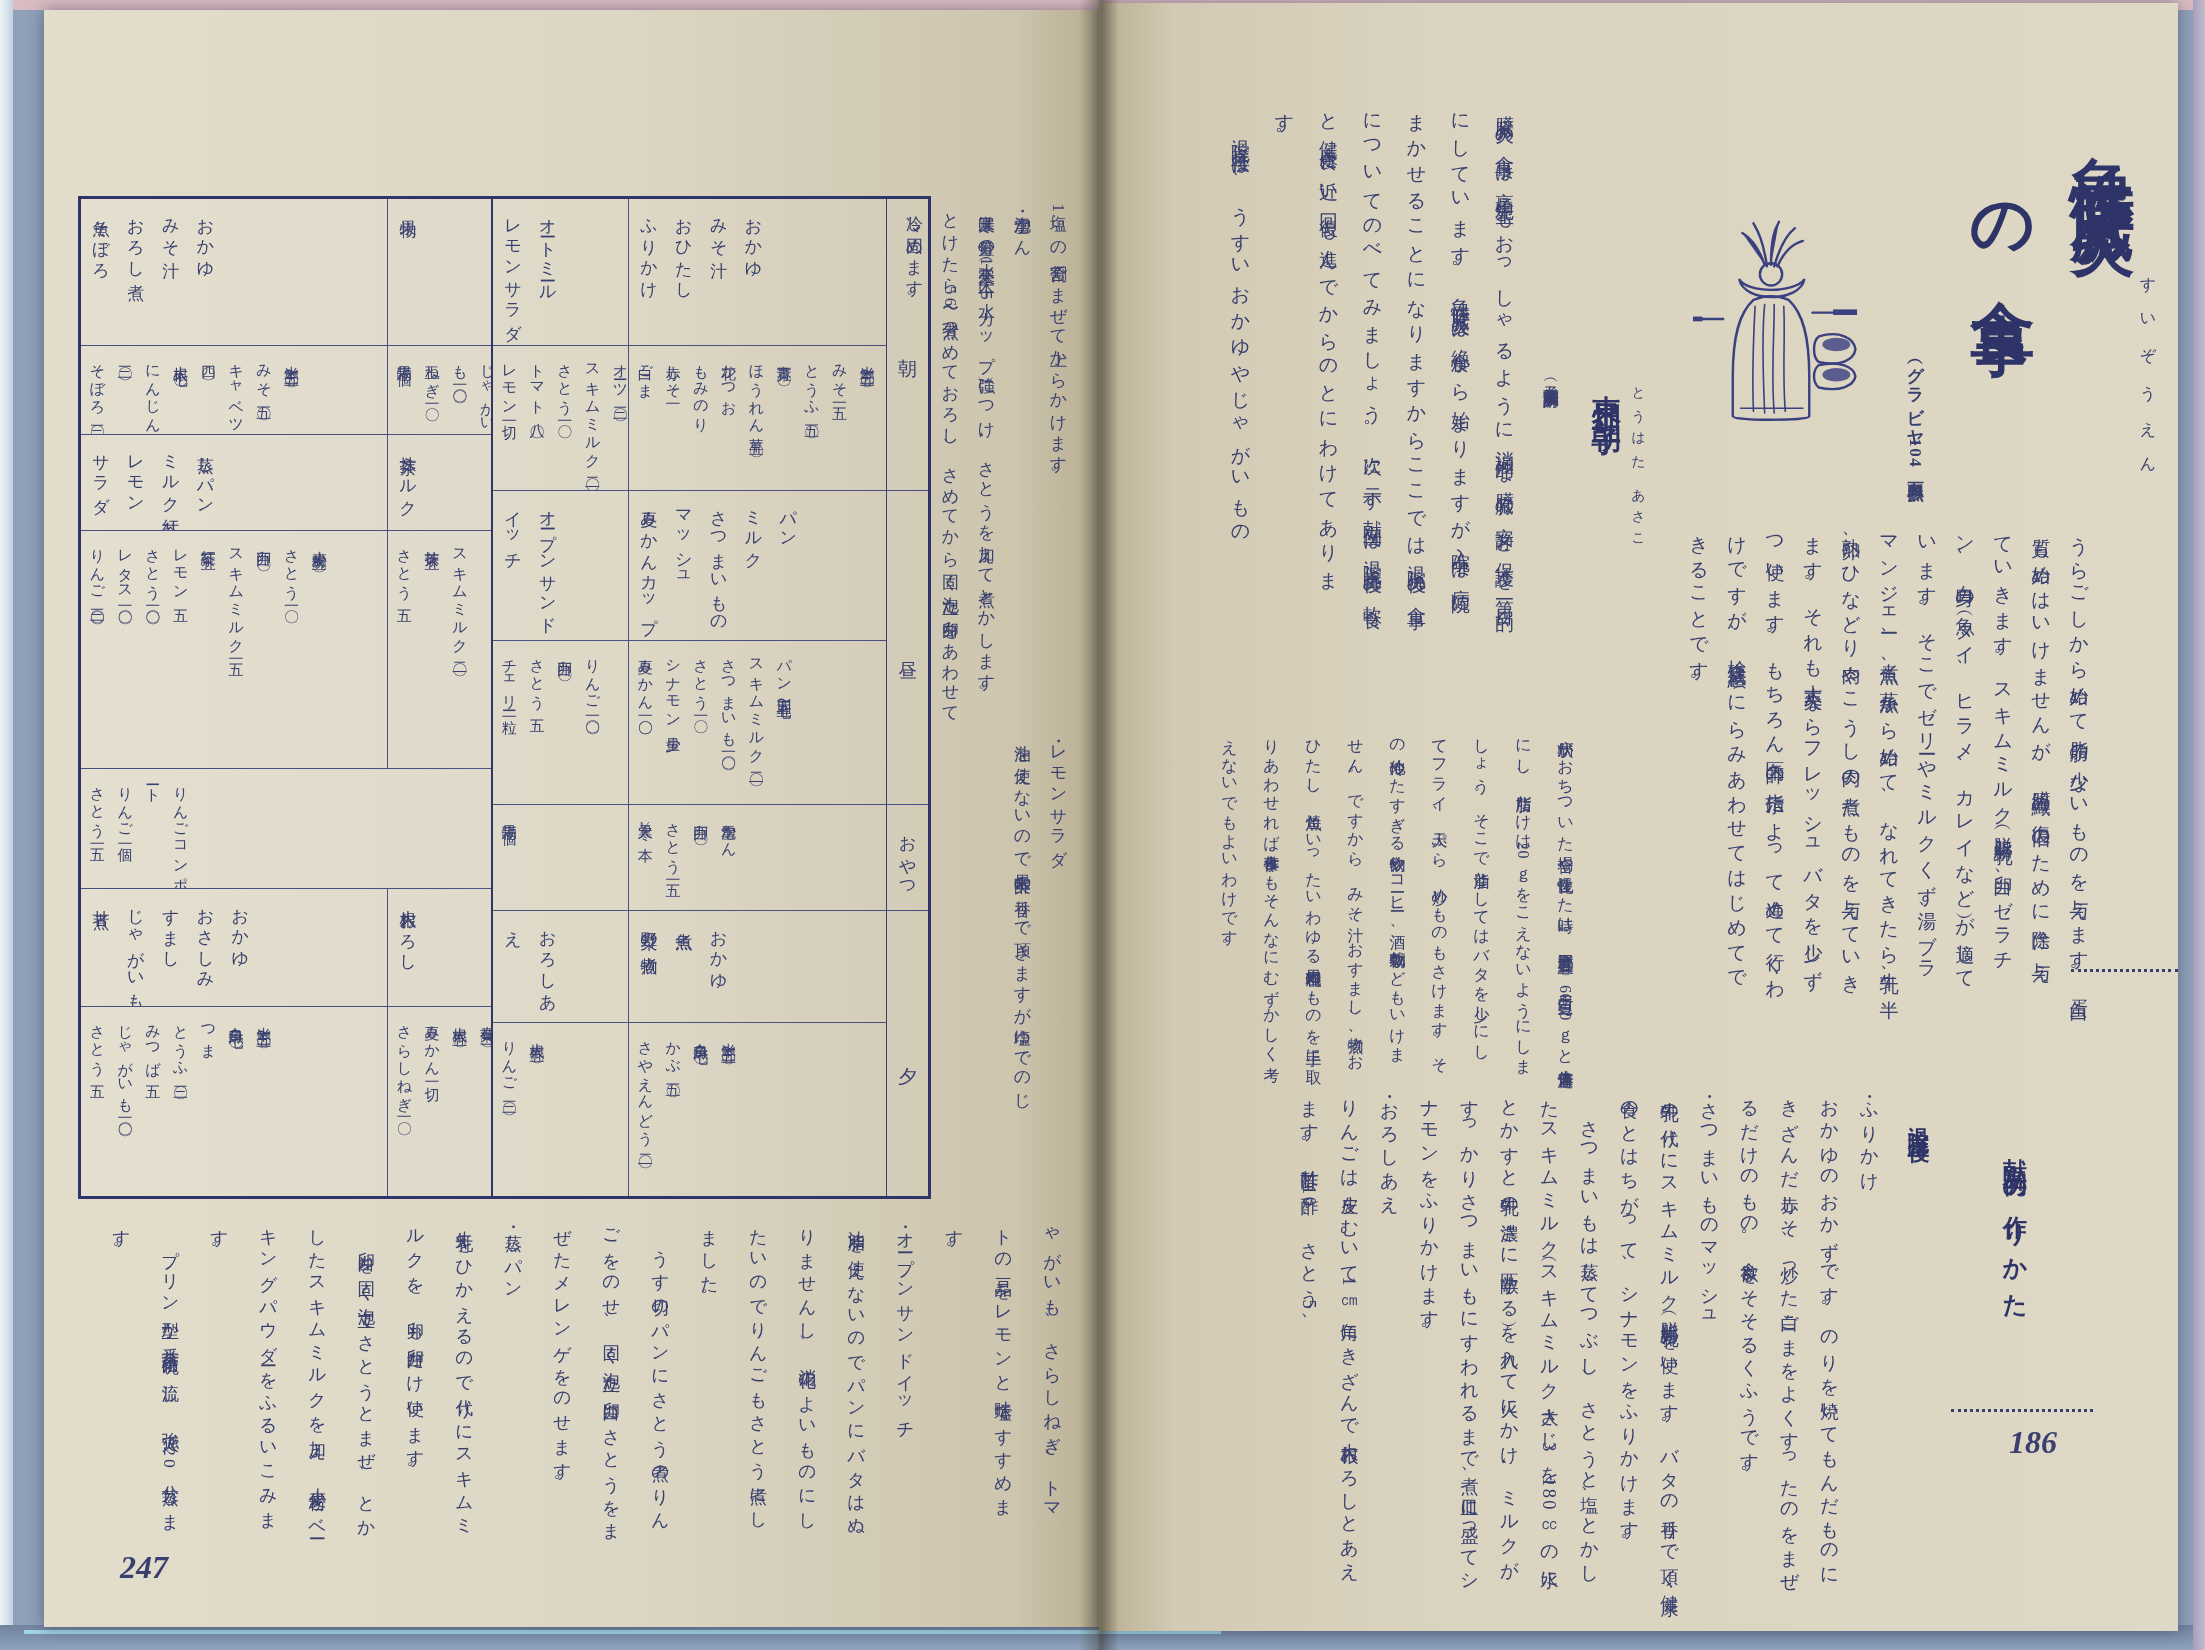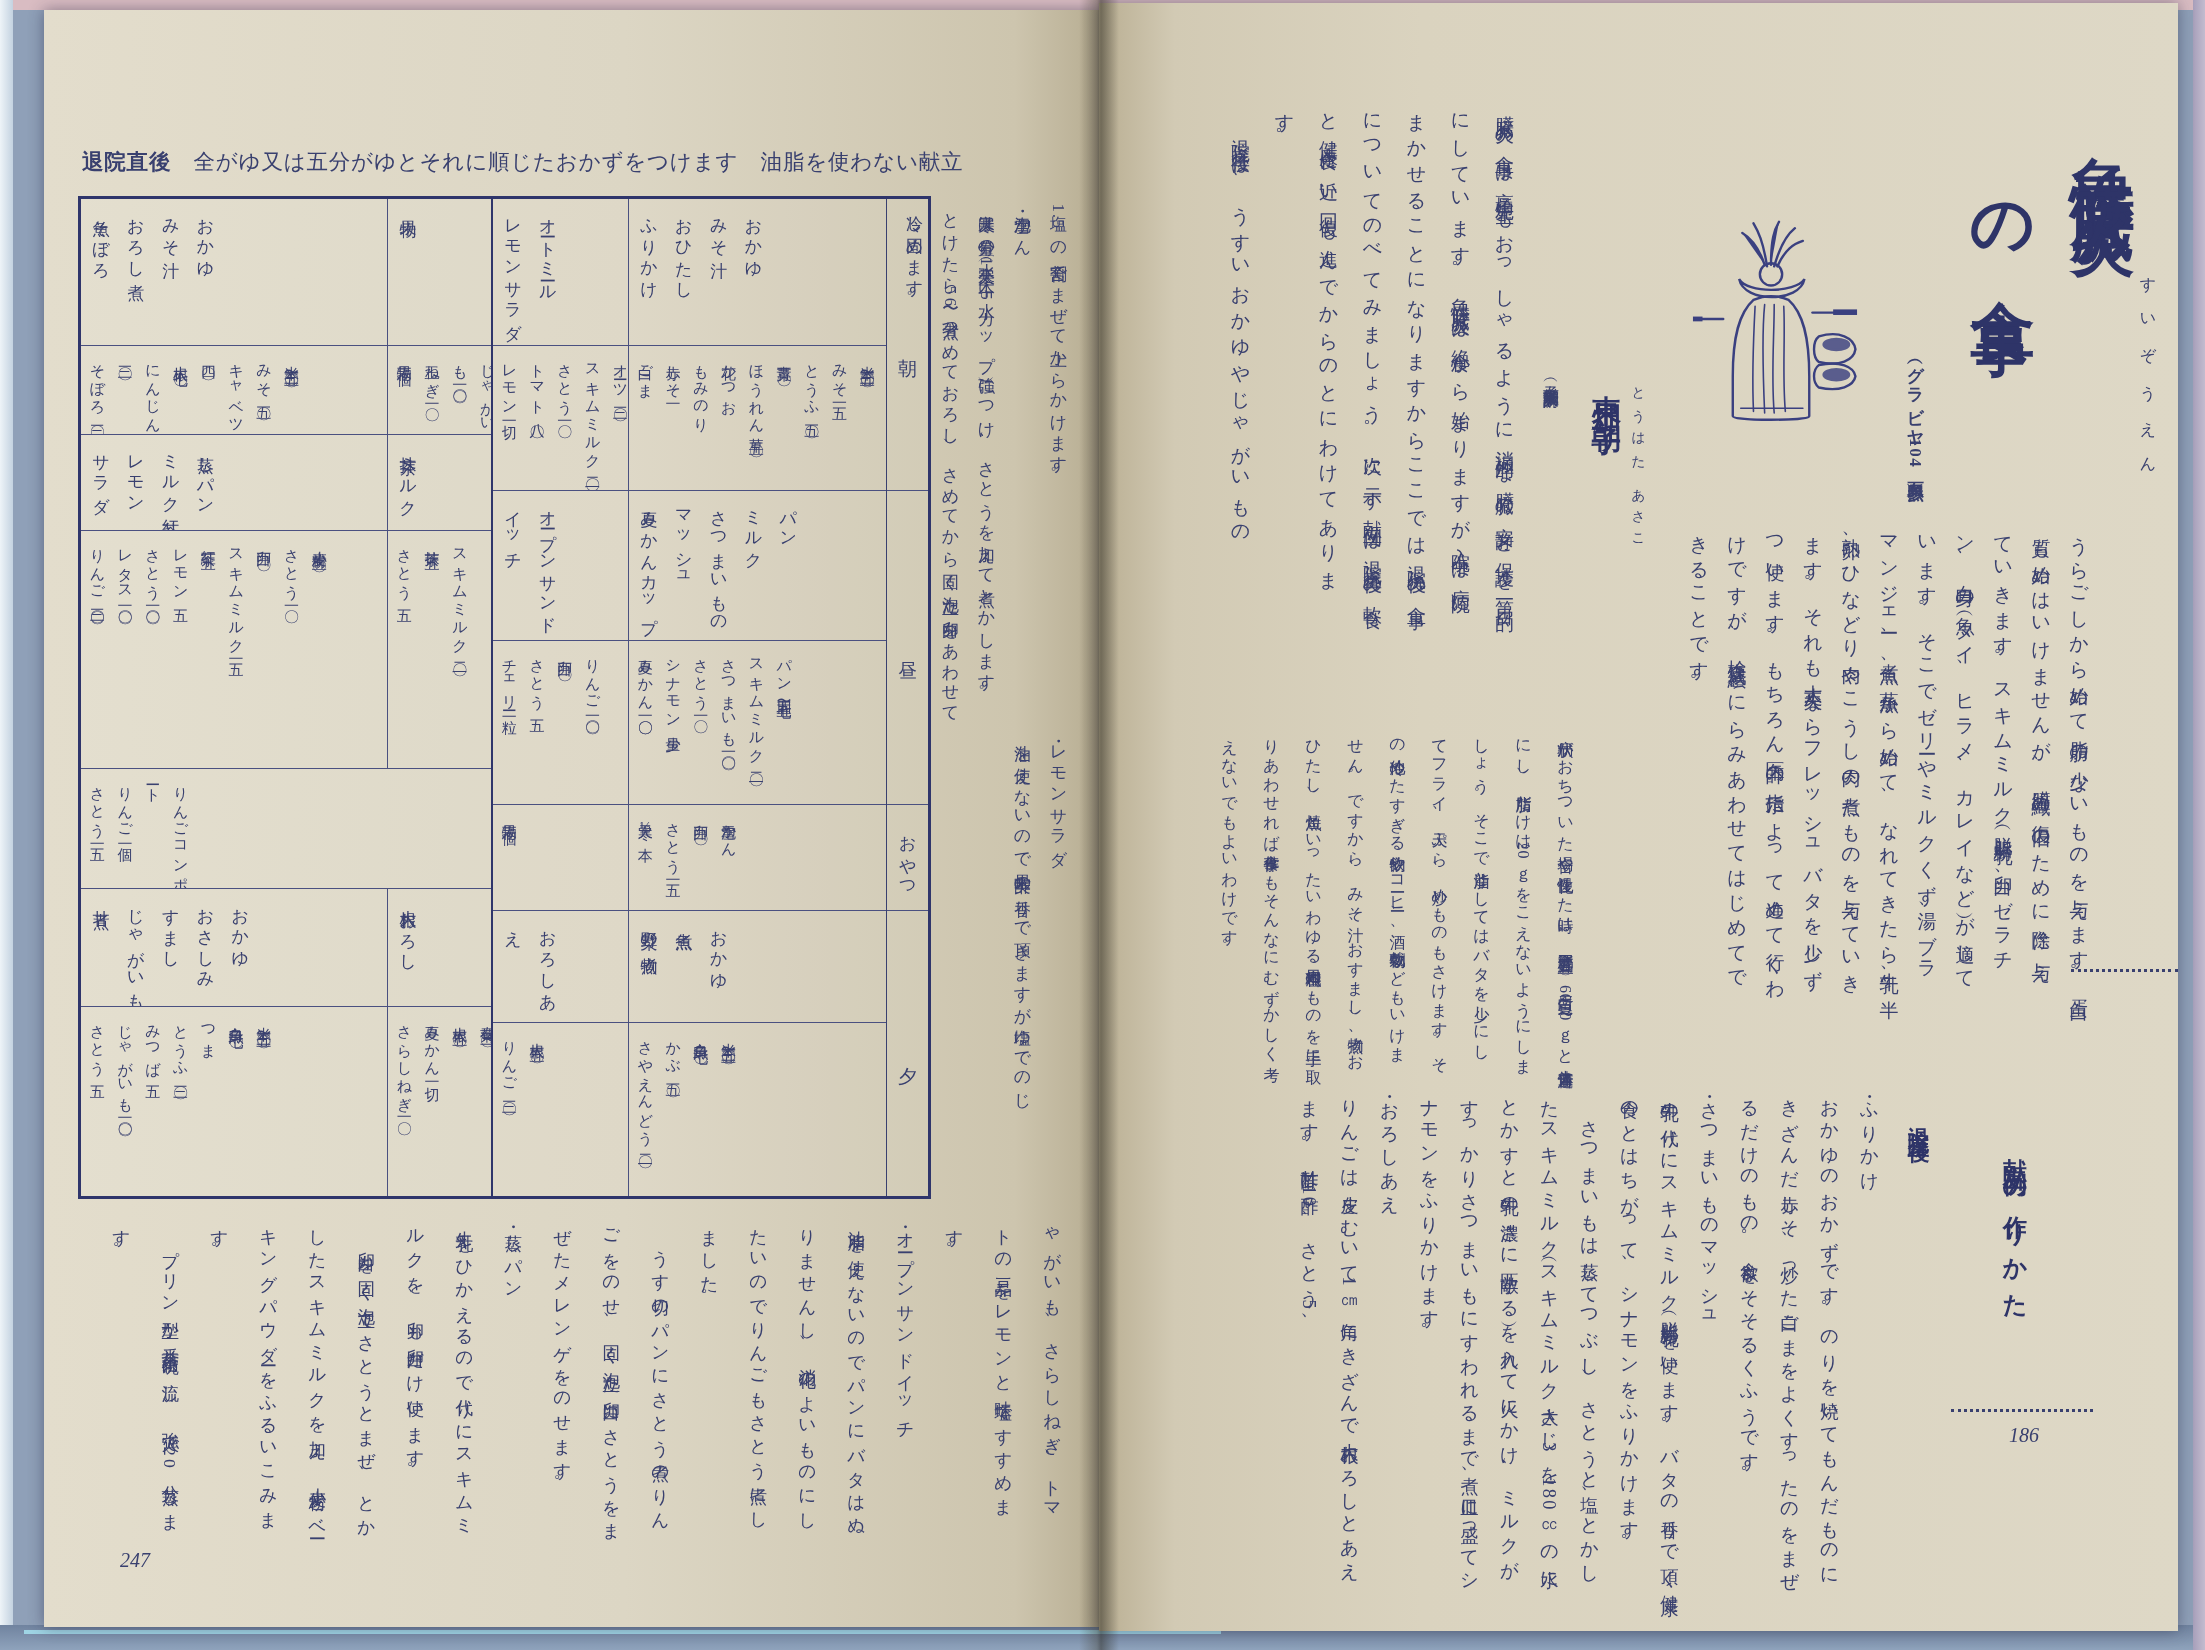--- a/index.html
+++ b/index.html
@@ -23,21 +23,21 @@
     background:linear-gradient(90deg,rgba(60,55,40,0) 0%,rgba(60,55,40,.35) 45%,rgba(40,38,30,.5) 55%,rgba(60,55,40,0) 100%);
     pointer-events:none;
   }
   .vtext{
     position:absolute;
     writing-mode:vertical-rl;text-orientation:mixed;
     white-space:pre-line;color:#39406f;
   }
   .htext{position:absolute;color:#39406f;}
   .dotted{position:absolute;border-top:3.2px dotted #39406f;height:0;}
-  .pagenum{position:absolute;font-style:italic;color:#39406f;font-size:20px;font-family:"Liberation Serif",serif;}
+  .pagenum{position:absolute;font-style:italic;color:#39406f;font-size:32px;font-family:"Liberation Serif",serif;font-weight:bold;}
 
   
   .menu-table{
     position:absolute;left:34px;top:186px;width:853px;height:1003px;
     border:3.2px solid #2f356b;box-sizing:border-box;background:rgba(255,255,255,.06);
     display:flex;flex-direction:row;
   }
   .half{display:flex;flex-direction:column;box-sizing:border-box;}
   .half-l{width:410px;}
   .half-r{width:397px;border-left:2.4px solid #2f356b;}
@@ -64,23 +64,20 @@
 <body>
 
 <div class="edge" style="left:0;top:0;width:2205px;height:9.6px;background:#d9bcc2;"></div>
 <div class="edge" style="left:0;top:0;width:12.8px;height:1651px;background:linear-gradient(90deg,#eef4f8,#c3d2e0);"></div>
 <div class="edge" style="left:0;top:1625px;width:2205px;height:25.5px;background:linear-gradient(180deg,#70839f,#90a4bd);"></div>
 <div class="edge" style="left:24px;top:1630px;width:1197px;height:4px;background:#9fd4e4;"></div>
 <div class="edge" style="left:2193px;top:0;width:12px;height:1651px;background:linear-gradient(90deg,#a79fba,#c3bccf);"></div>
 
 <div class="page page-left">
 
-  <div class="htext" style="left:38px;top:137px;font-size:21.5px;letter-spacing:0.8px;">
-    <b>退院直後</b><span>　全がゆ又は五分がゆとそれに順じたおかずをつけます　油脂を使わない献立</span>
-  </div>
 
   <div class="menu-table">
 
     <div class="half half-l">
       <div class="band" style="height:148px;">
         <div class="cellb" style="width:306px;">
             <div class="cell-in dish">おかゆ
 みそ汁
 おろし煮
 魚そぼろ</div>

